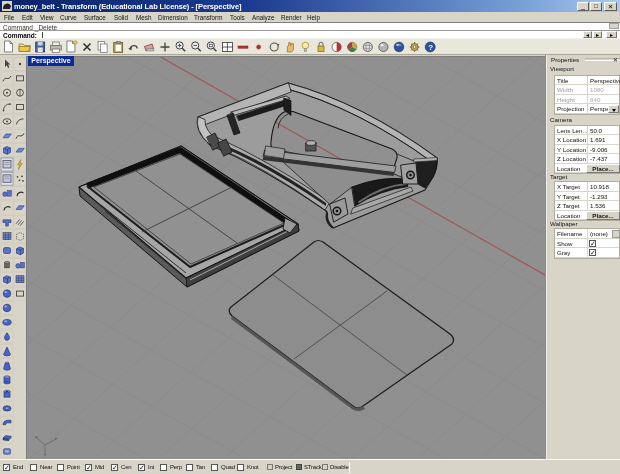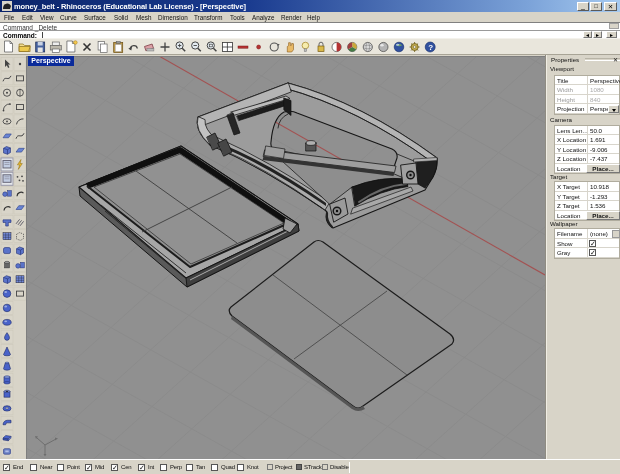--- a/index.html
+++ b/index.html
@@ -5,21 +5,21 @@
 html,body{width:620px;height:474px;overflow:hidden;}
 body{font-family:"Liberation Sans",sans-serif;background:#d8d4c8;position:relative;}
 .abs{position:absolute;}
 </style></head><body>
 
 <div class="abs" style="left:0;top:0;width:620px;height:12px;background:linear-gradient(to right,#0a246a 0%,#1a3b8f 40%,#7ba2d8 85%,#a6caf0 100%);">
  <svg class="abs" style="left:2px;top:1px" width="10" height="10" viewBox="0 0 10 10">
    <rect x="0" y="0" width="10" height="10" fill="#d8d4c8"></rect>
    <path d="M1,8 C1,5 2,3 4,3 C6,2 8,3 9,5 L8,8 Z" fill="#222"></path>
  </svg>
- <span class="abs" style="left:14px;top:2px;font-size:7.5px;font-weight:bold;color:#fff;letter-spacing:-0.1px;">money_belt - Rhinoceros (Educational Lab License) - [Perspective]</span>
+ <span class="abs" style="left:14px;top:2px;font-size:7.5px;font-weight:bold;color:#fff;letter-spacing:-0.1px;">money_belt - Transform (Educational Lab License) - [Perspective]</span>
  <span class="abs" style="left:577px;top:2px;width:12px;height:9px;background:#d8d4c8;border:1px solid;border-color:#fff #5a5a5a #5a5a5a #fff;font-size:7px;color:#000;text-align:center;line-height:5px;">_</span>
  <span class="abs" style="left:590px;top:2px;width:12px;height:9px;background:#d8d4c8;border:1px solid;border-color:#fff #5a5a5a #5a5a5a #fff;font-size:6px;color:#000;text-align:center;line-height:7px;">□</span>
  <span class="abs" style="left:604px;top:2px;width:13px;height:9px;background:#d8d4c8;border:1px solid;border-color:#fff #5a5a5a #5a5a5a #fff;font-size:6.5px;color:#000;text-align:center;line-height:8px;">✕</span>
 </div>
 
 <div class="abs" style="left:0;top:12px;width:620px;height:10px;background:#d8d4c8;font-size:6.3px;color:#111;">
     <span class="abs" style="left:4px;top:1.5px;">File</span>
     <span class="abs" style="left:22px;top:1.5px;">Edit</span>
     <span class="abs" style="left:40px;top:1.5px;">View</span>
     <span class="abs" style="left:60px;top:1.5px;">Curve</span>

